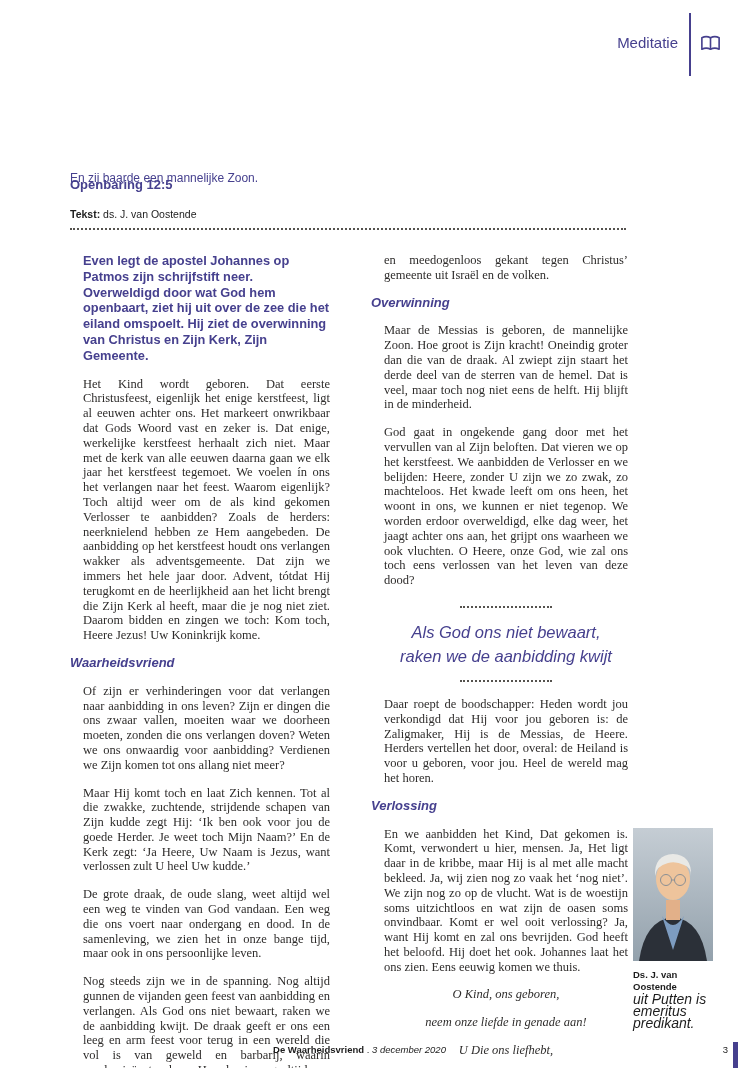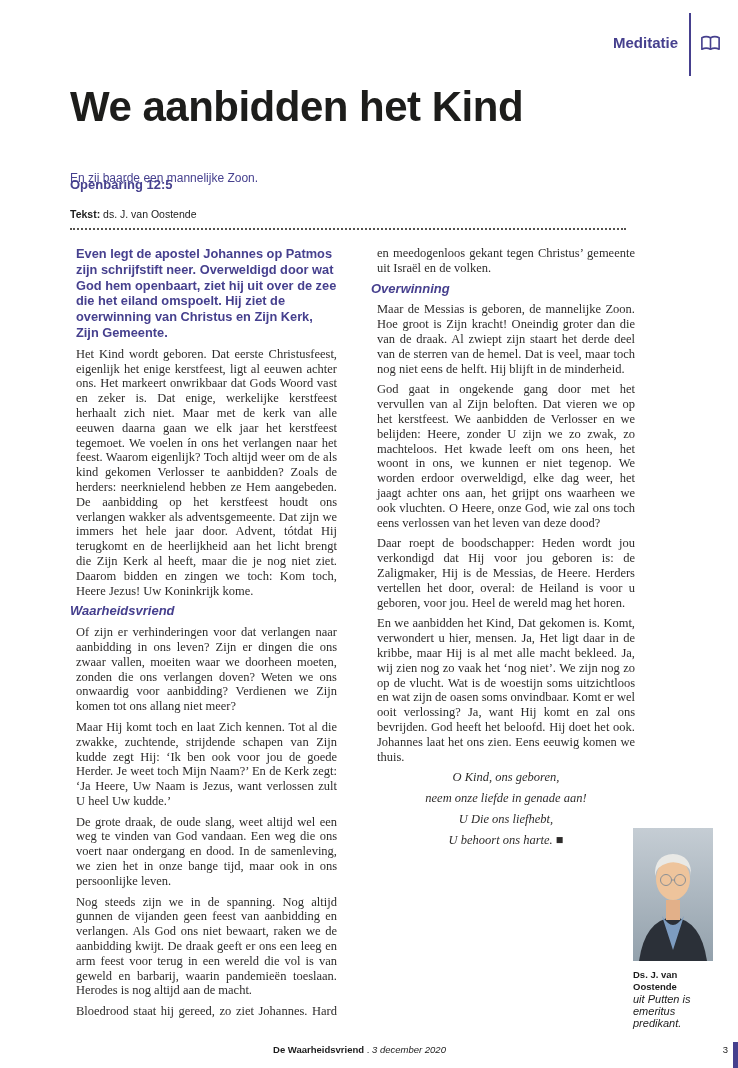--- a/index.html
+++ b/index.html
@@ -7,39 +7,39 @@
     --ink:#2e2c2b;
     --title:#1d1d1b;
   }
   *{margin:0;padding:0;box-sizing:border-box;}
   html,body{background:#ffffff;}
   .page{position:relative;width:738px;height:1068px;background:#fff;
         font-family:"Liberation Serif",serif;color:var(--ink);overflow:hidden;}
 
   
   .section-label{position:absolute;top:34px;right:60px;font-family:"Liberation Sans",sans-serif;
-        font-weight:700;font-size:15px;color:var(--accent);}
+        font-weight:400;font-size:15px;color:var(--accent);}
   .header-vline{position:absolute;top:13px;right:47px;width:2px;height:63px;background:var(--accent);}
   .book-icon{position:absolute;top:32px;right:16px;width:23px;height:23px;color:var(--accent);}
 
   
   .article-title{position:absolute;top:84px;left:70px;width:620px;
         font-family:"Liberation Sans",sans-serif;font-weight:800;font-size:42px;
         letter-spacing:-0.5px;color:var(--title);line-height:46px;}
   .verse-line{position:absolute;top:171px;left:70px;font-family:"Liberation Sans",sans-serif;
         font-size:12px;color:var(--accent);}
   .verse-ref{position:absolute;top:177px;left:70px;font-family:"Liberation Sans",sans-serif;
         font-size:13px;font-weight:700;color:var(--accent);}
   .byline{position:absolute;top:208px;left:70px;width:556px;font-family:"Liberation Sans",sans-serif;
         font-size:10.5px;color:#1c1c1c;padding-bottom:8px;border-bottom:2px dotted #55524e;}
   .byline .lbl{font-weight:700;}
 
   
   .col{position:absolute;top:240px;text-align:justify;font-size:12.5px;line-height:14.8px;}
-  .col p{margin:6px;}
+  .col p{margin:13px;}
   .col p.cont{text-align-last:justify;}
   .col-left{left:70px;width:273px;}
   .col-right{left:371px;width:270px;}
   .intro{font-family:"Liberation Sans",sans-serif;font-weight:700;font-size:12.8px;line-height:15.8px;
         color:var(--accent);margin-bottom:13px;text-align:left;}
   .sub-heading{font-family:"Liberation Sans",sans-serif;font-style:italic;font-weight:700;
         font-size:13px;color:var(--accent);margin:2px 0 6px;text-align:left;}
 
   
   .pull-quote{margin:18px 0 15px;text-align:center;}
@@ -47,21 +47,21 @@
   .pq-text{font-family:"Liberation Sans",sans-serif;font-style:italic;font-size:16.5px;
         line-height:24px;color:var(--accent);margin:12px 0;text-align:center;}
 
   .poem{font-style:italic;text-align:center;}
 
   
   .author-box{position:absolute;left:633px;top:828px;width:80px;}
   .author-photo{width:80px;height:133px;display:block;}
   .author-name{font-family:"Liberation Sans",sans-serif;font-weight:700;font-size:9.5px;
         margin-top:8px;color:#1c1c1c;line-height:12px;}
-  .author-bio{font-family:"Liberation Sans",sans-serif;font-style:italic;font-size:11px;
+  .author-bio{font-family:"Liberation Sans",sans-serif;font-style:italic;font-size:14px;
         line-height:12px;color:#1c1c1c;}
 
   
   .footer{position:absolute;top:1044px;left:70px;width:556px;text-align:center;
         font-family:"Liberation Sans",sans-serif;font-size:9.5px;color:#1c1c1c;}
   .footer .mag{font-weight:700;margin-left:23px;}
   .footer .date{font-style:italic;text-align:center;}
   .page-number{position:absolute;top:1044px;right:10px;font-family:"Liberation Sans",sans-serif;
         font-size:9.5px;color:#1c1c1c;}
   .corner-bar{position:absolute;right:0;bottom:0;width:5px;height:26px;background:var(--accent);}
@@ -73,21 +73,20 @@
 
   <div class="section-label">Meditatie</div>
   <div class="header-vline"></div>
   <span class="book-icon">
     <svg viewBox="0 0 24 24" width="23" height="23" fill="none" stroke="currentColor" stroke-width="1.7" stroke-linejoin="round">
       <path d="M3 6c3-1.6 6-1.6 9 0 3-1.6 6-1.6 9 0v12c-3-1.6-6-1.6-9 0-3-1.6-6-1.6-9 0z"></path>
       <path d="M12 6v12"></path>
     </svg>
   </span>
 
-  <h1 class="article-title">We aanbidden het Kind</h1>
   <div class="verse-line">En zij baarde een mannelijke Zoon.</div>
   <div class="verse-ref">Openbaring 12:5</div>
   <div class="byline">
     <span class="lbl">Tekst:</span>
     <span>ds. J. van Oostende</span>
   </div>
 
   <div class="col col-left">
     <p class="intro">Even legt de apostel Johannes op Patmos zijn schrijfstift neer. Overweldigd door wat God hem openbaart, ziet hij uit over de zee die het eiland omspoelt. Hij ziet de overwinning van Christus en Zijn Kerk, Zijn Gemeente.</p>
     <p>Het Kind wordt geboren. Dat eerste Christusfeest, eigenlijk het enige kerstfeest, ligt al eeuwen achter ons. Het markeert onwrikbaar dat Gods Woord vast en zeker is. Dat enige, werkelijke kerstfeest herhaalt zich niet. Maar met de kerk van alle eeuwen daarna gaan we elk jaar het kerstfeest tegemoet. We voelen ín ons het verlangen naar het feest. Waarom eigenlijk? Toch altijd weer om de als kind gekomen Verlosser te aanbidden? Zoals de herders: neerknielend hebben ze Hem aangebeden. De aanbidding op het kerstfeest houdt ons verlangen wakker als adventsgemeente. Dat zijn we immers het hele jaar door. Advent, tótdat Hij terugkomt en de heerlijkheid aan het licht brengt die Zijn Kerk al heeft, maar die je nog niet ziet. Daarom bidden en zingen we toch: Kom toch, Heere Jezus! Uw Koninkrijk kome.</p>
@@ -98,22 +97,31 @@
     <p>Nog steeds zijn we in de spanning. Nog altijd gunnen de vijanden geen feest van aanbidding en verlangen. Als God ons niet bewaart, raken we de aanbidding kwijt. De draak geeft er ons een leeg en arm feest voor terug in een wereld die vol is van geweld en barbarij, waarin pandemieën toeslaan. Herodes is nog altijd aan de macht.</p>
     <p class="cont">Bloedrood staat hij gereed, zo ziet Johannes. Hard</p>
   </div>
 
   <div class="col col-right">
     <p>en meedogenloos gekant tegen Christus’ gemeente uit Israël en de volken.</p>
     <h3 class="sub-heading">Overwinning</h3>
     <p>Maar de Messias is geboren, de mannelijke Zoon. Hoe groot is Zijn kracht! Oneindig groter dan die van de draak. Al zwiept zijn staart het derde deel van de sterren van de hemel. Dat is veel, maar toch nog niet eens de helft. Hij blijft in de minderheid.</p>
     <p>God gaat in ongekende gang door met het vervullen van al Zijn beloften. Dat vieren we op het kerstfeest. We aanbidden de Verlosser en we belijden: Heere, zonder U zijn we zo zwak, zo machteloos. Het kwade leeft om ons heen, het woont in ons, we kunnen er niet tegenop. We worden erdoor overweldigd, elke dag weer, het jaagt achter ons aan, het grijpt ons waarheen we ook vluchten. O Heere, onze God, wie zal ons toch eens verlossen van het leven van deze dood?</p>
 
+    <div class="pull-quote">
+      <div class="dots"></div>
+      <div class="pq-text">
+        <div>Als God ons niet bewaart,</div>
+        <div>raken we de aanbidding kwijt</div>
+      </div>
+      <div class="dots"></div>
+    </div>
 
     <p>Daar roept de boodschapper: Heden wordt jou verkondigd dat Hij voor jou geboren is: de Zaligmaker, Hij is de Messias, de Heere. Herders vertellen het door, overal: de Heiland is voor u geboren, voor jou. Heel de wereld mag het horen.</p>
+    <h3 class="sub-heading">Verlossing</h3>
     <p>En we aanbidden het Kind, Dat gekomen is. Komt, verwondert u hier, mensen. Ja, Het ligt daar in de kribbe, maar Hij is al met alle macht bekleed. Ja, wij zien nog zo vaak het ‘nog niet’. We zijn nog zo op de vlucht. Wat is de woestijn soms uitzichtloos en wat zijn de oasen soms onvindbaar. Komt er wel ooit verlossing? Ja, want Hij komt en zal ons bevrijden. God heeft het beloofd. Hij doet het ook. Johannes laat het ons zien. Eens eeuwig komen we thuis.</p>
     <p class="poem">O Kind, ons geboren,</p>
     <p class="poem">neem onze liefde in genade aan!</p>
     <p class="poem">U Die ons liefhebt,</p>
     <p class="poem">U behoort ons harte. ■</p>
   </div>
 
   <div class="author-box">
     <svg class="author-photo" viewBox="0 0 80 133" preserveAspectRatio="none">
       <defs>

